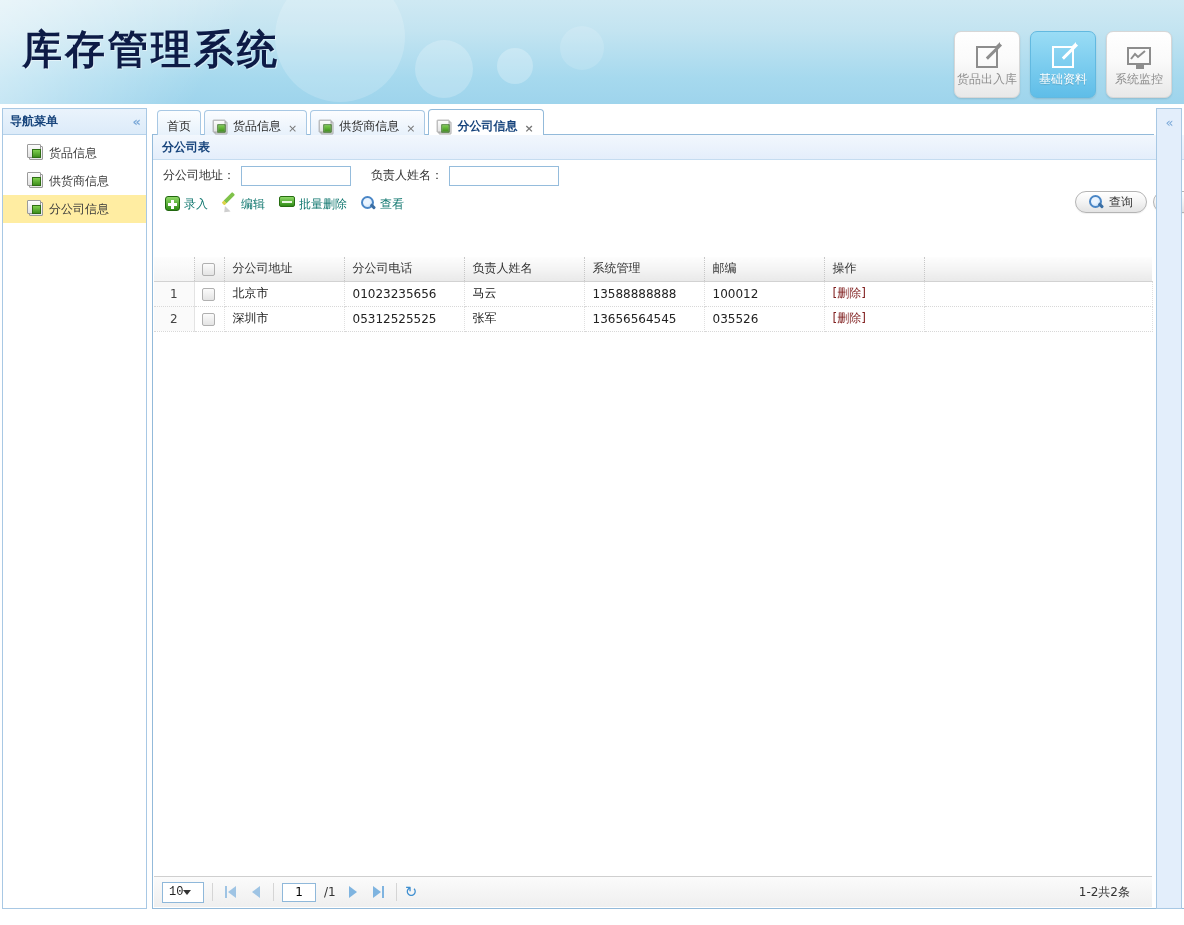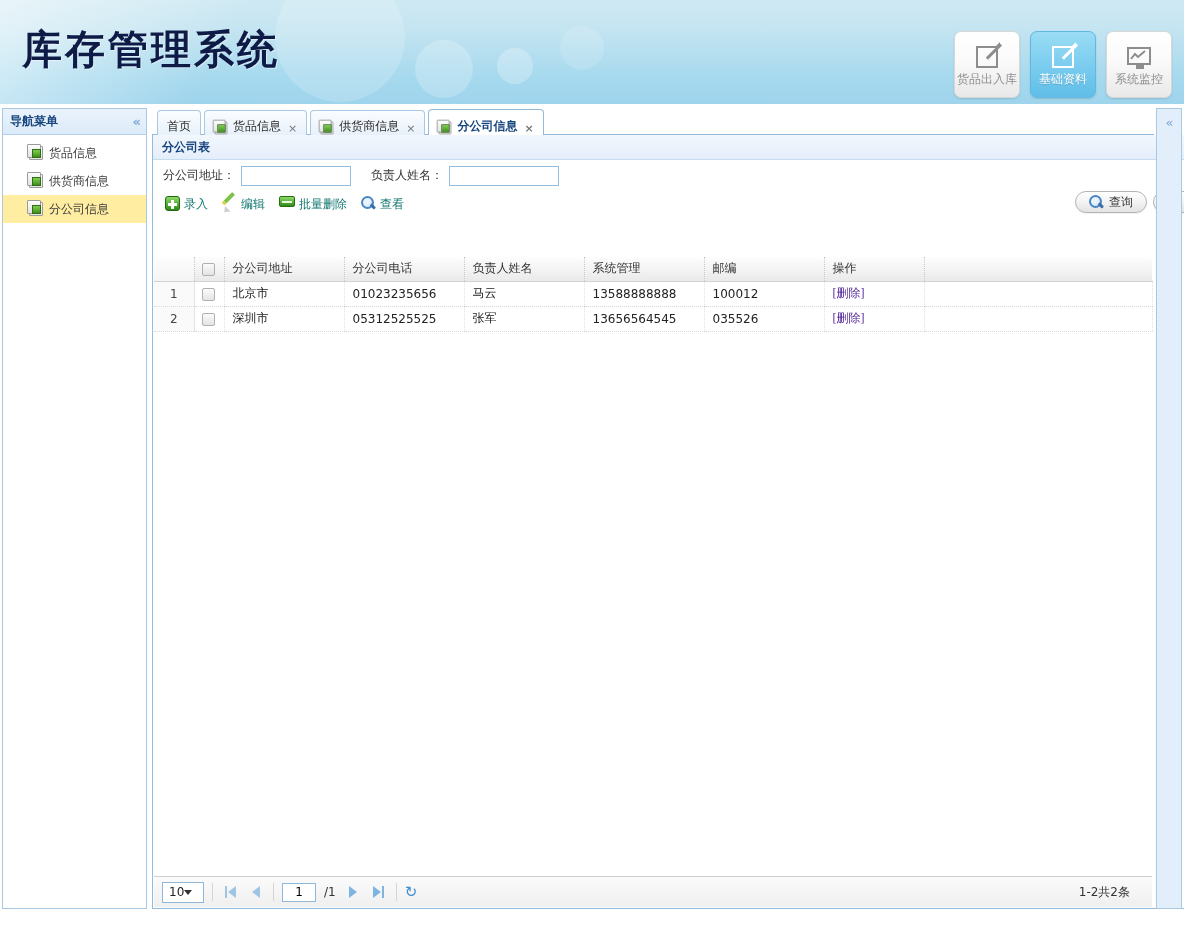--- a/index.html
+++ b/index.html
@@ -240,32 +240,32 @@
     background: #fff;
   }
   td.rownum, th.rownum { text-align: center; padding: 0; color: #444; background: linear-gradient(180deg,#fdfdfd,#f4f4f4); }
   tbody td.rownum { background: #fafafa; border-right: 1px solid #e3e3e3; }
   th.cbx, td.cbx { text-align: left; padding-left: 7px; }
   .cbox {
     width: 13px; height: 13px; display: inline-block; vertical-align: middle;
     background: linear-gradient(180deg,#fbfbfb,#e4e4e4);
     border: 1px solid #b0b0b0; border-radius: 2px; cursor: pointer;
   }
-  .del-link { color: #4c1d95; cursor: pointer; font-family: Liberation Serif, serif; }
+  .del-link { color: #7f1d1d; cursor: pointer; }
 
   
   #pager {
     position: absolute; left: 1px; bottom: 1px; width: 998px; height: 31px;
     background: linear-gradient(180deg,#fbfbfb,#efefef);
     border-top: 1px solid #cfcfcf; display: flex; align-items: center; padding: 0 8px; gap: 8px;
   }
   .pg-select {
     height: 21px; width: 42px; border: 1px solid #8fb8da; background: #fff;
     display: flex; align-items: center; justify-content: space-between; padding: 0 13px 0 6px;
-    font-size: 12px; cursor: pointer; color: #222;
+    font-size: 12px; cursor: pointer; color: #222; font-family: Liberation Mono, monospace;
   }
   .pg-select .caret { width:0;height:0;border-left:4px solid transparent;border-right:4px solid transparent;border-top:5px solid #333; }
   .pg-sep { width: 1px; height: 18px; background: #d5d5d5; }
   .nav-btn { width: 18px; height: 18px; display:flex; align-items:center; justify-content:center; cursor: pointer; }
   .tri { width:0;height:0; }
   .tri.left  { border-top:6px solid transparent;border-bottom:6px solid transparent;border-right:8px solid #9fc4e4; }
   .tri.right { border-top:6px solid transparent;border-bottom:6px solid transparent;border-left:8px solid #7fb4e0; }
   .bar-l { width: 2px; height: 12px; background: #9fc4e4; margin-right: 1px; }
   .bar-r { width: 2px; height: 12px; background: #7fb4e0; margin-left: 1px; }
   .pg-input { width: 34px; height: 19px; border: 1px solid #8fb8da; text-align: center; font-size: 12px; outline: none;

